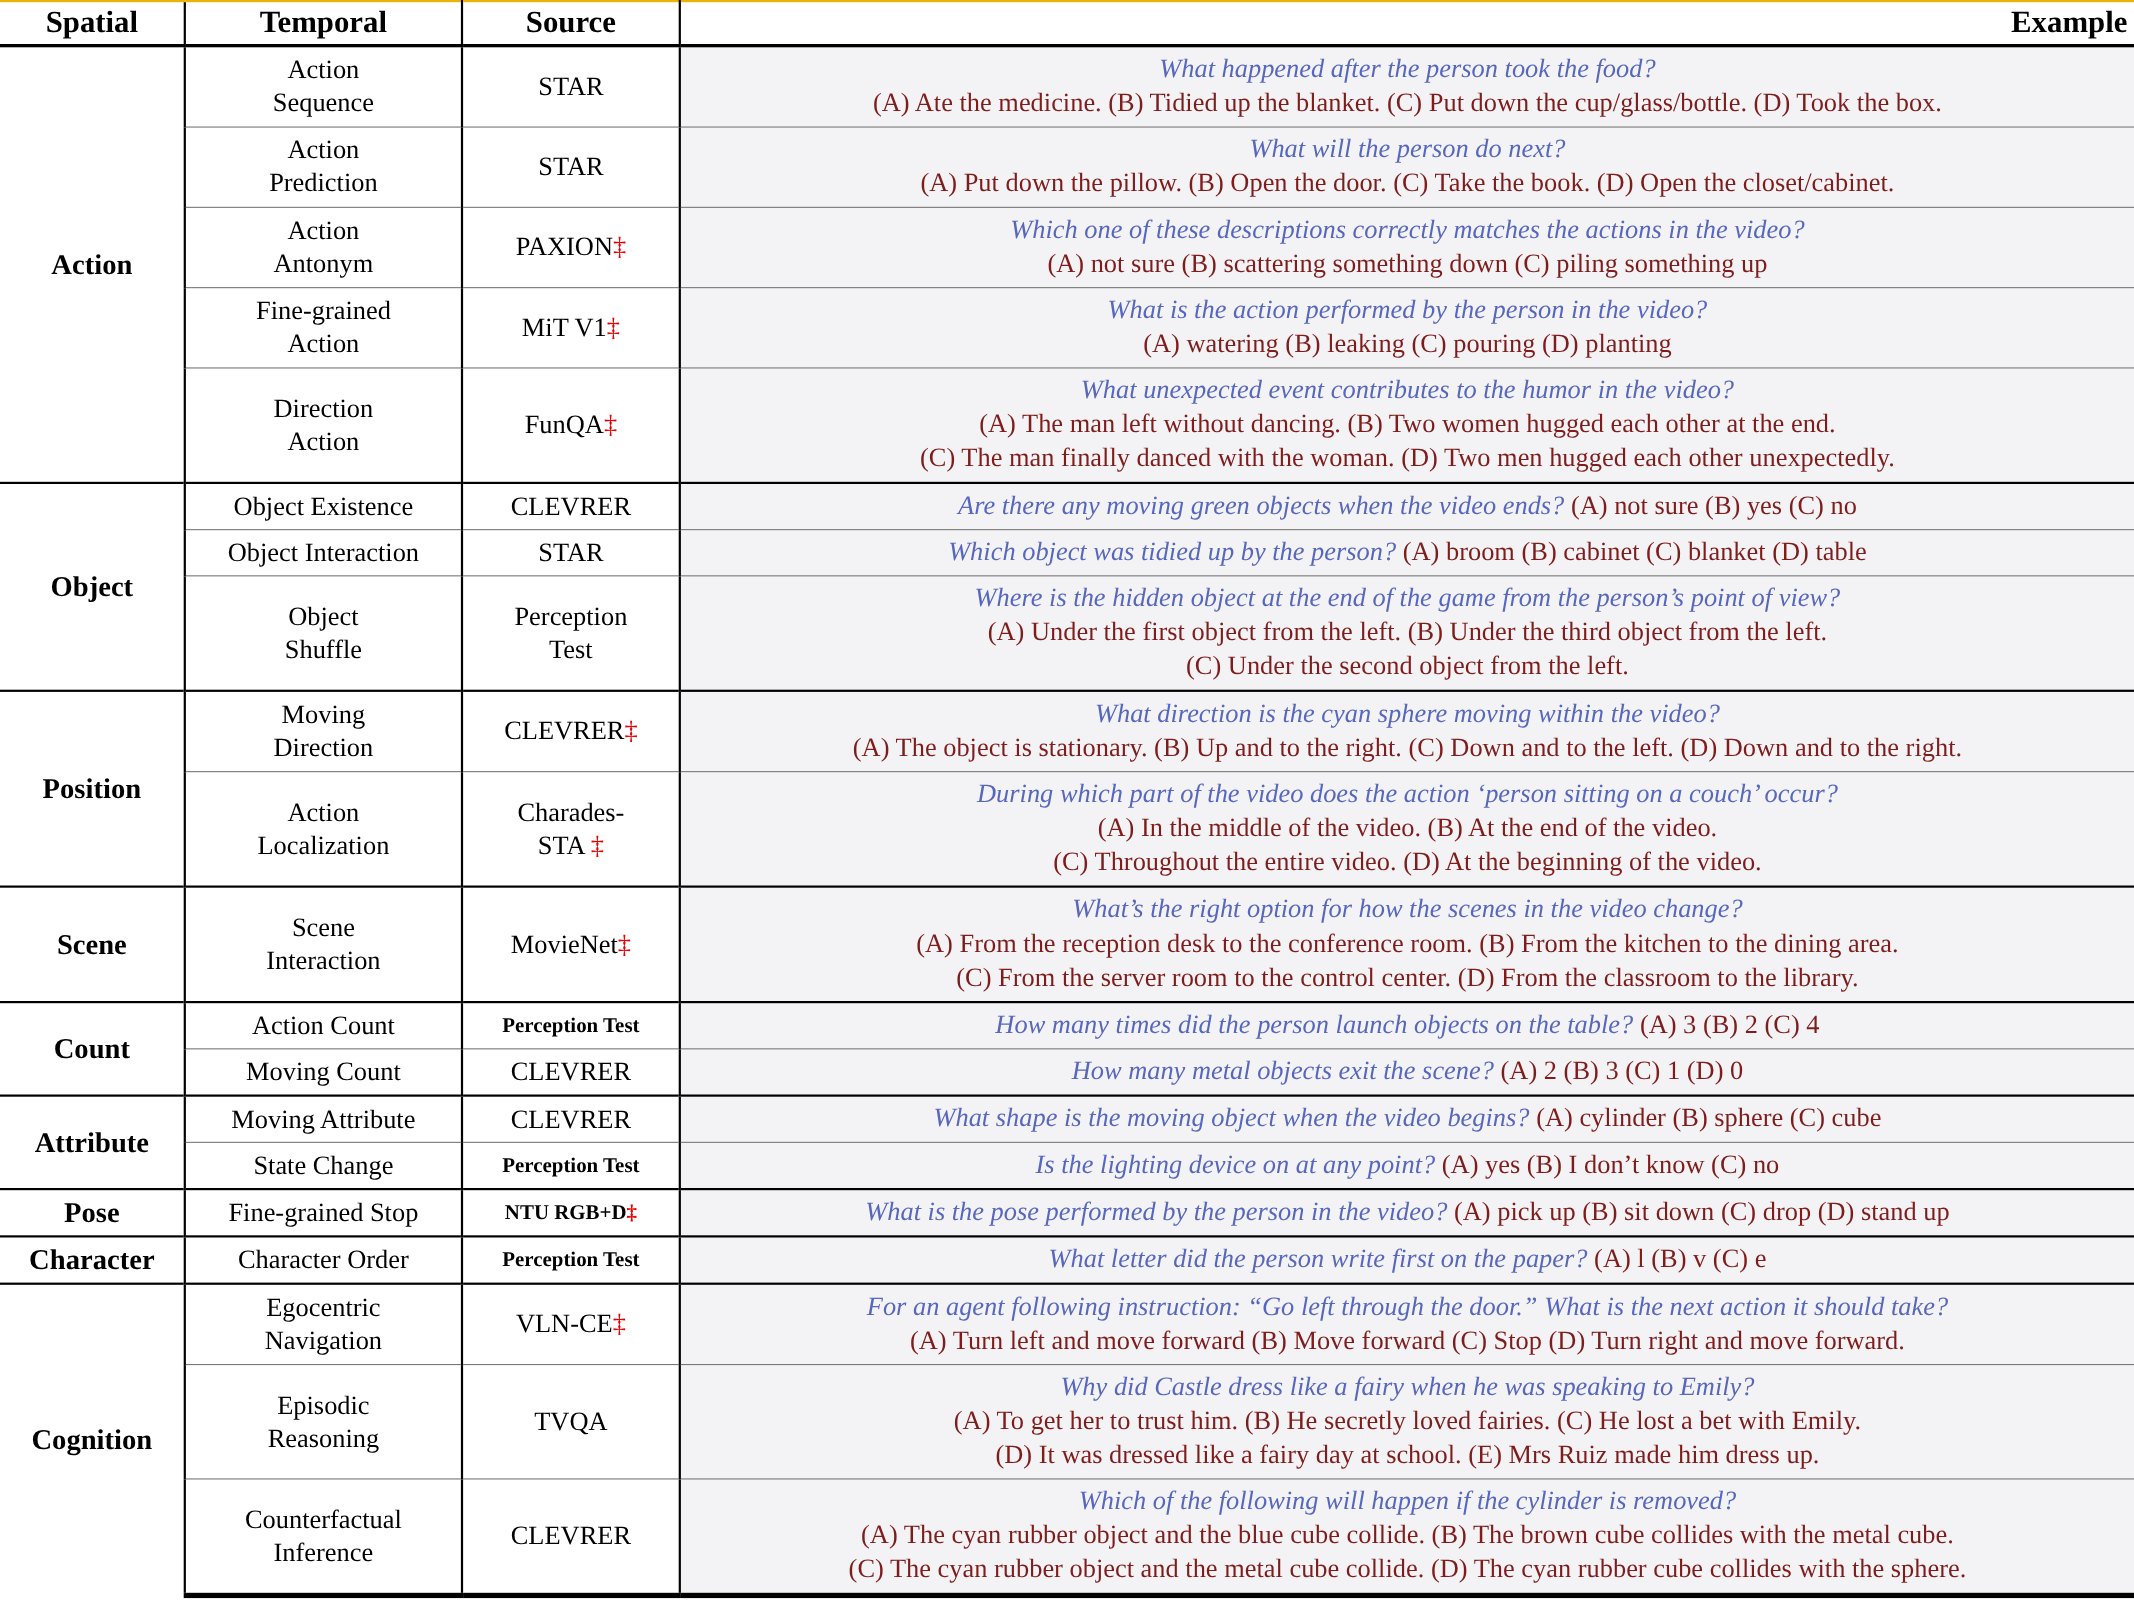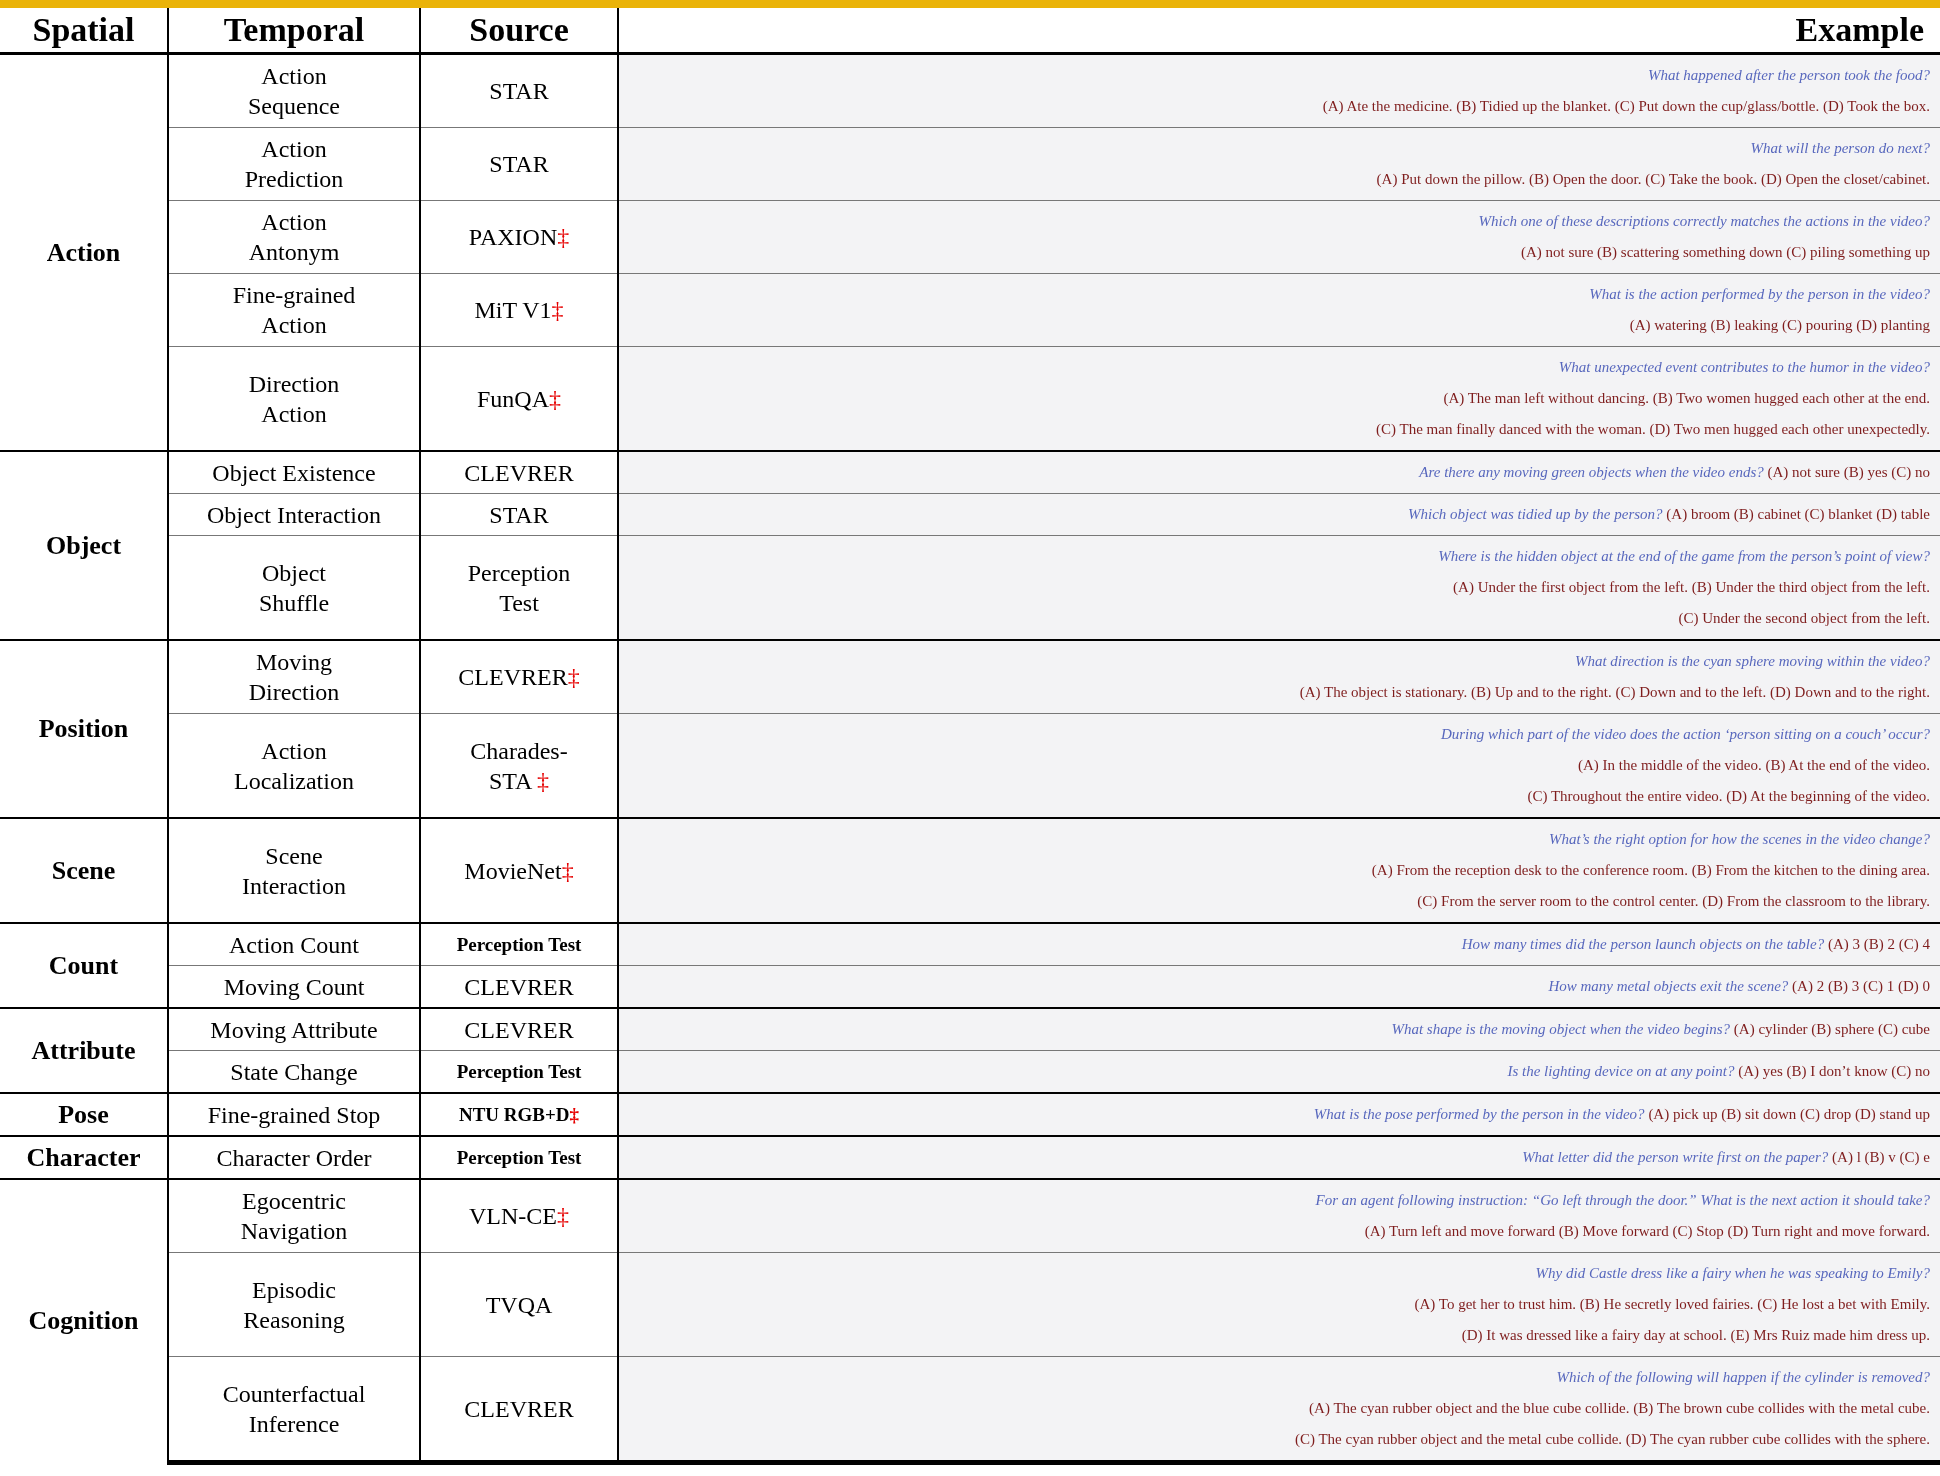--- a/index.html
+++ b/index.html
@@ -9,45 +9,45 @@
     table-layout:fixed;
     font-family:"Liberation Serif","DejaVu Serif",serif;
     color:#000;
   }
   col.c-spatial{width:168px;}
   col.c-temporal{width:252px;}
   col.c-source{width:198px;}
   col.c-example{width:1322px;}
 
   thead th{
-    border-top:8px solid #eab308;
+    border-top:2px solid #eab308;
     border-bottom:3px solid #000;
-    font-size:34px;
+    font-size:28px;
     font-weight:bold;
-    padding:3px 16px;
+    padding:3px 6px;
     text-align:center;
     background:#fff;
   }
   thead th.h-example{text-align:right;padding-left:12px;}
   th.h-temporal, td.temporal{border-left:2px solid #000;border-right:2px solid #000;}
   th.h-source, td.source{border-right:2px solid #000;margin-left:26px;}
 
   td{vertical-align:middle;padding:4px 6px;}
   td.spatial{
     font-size:26px;font-weight:bold;text-align:center;background:#fff;
   }
   td.temporal,td.source{
     font-size:24px;text-align:center;background:#fff;
   }
   td.temporal .tline, td.source .sline{line-height:30px;}
   td.small{font-size:19px;font-weight:bold;}
   td.example{
     background:#f3f3f5;
-    font-size:15px;
-    text-align:right;
+    font-size:24px;
+    text-align:center;
     padding:5px 10px;
   }
   .xline{line-height:31px;white-space:nowrap;}
   .q{color:#5767bd;font-style:italic;}
   .a{color:#7f1d1d;}
   .dagger{color:#e60000;font-style:normal;}
 
   tr.group-start td{border-top:2px solid #000;}
   tr.row-inner td{border-top:1px solid #777;}
   tbody tr:last-child td{border-bottom:5px solid #000;}

